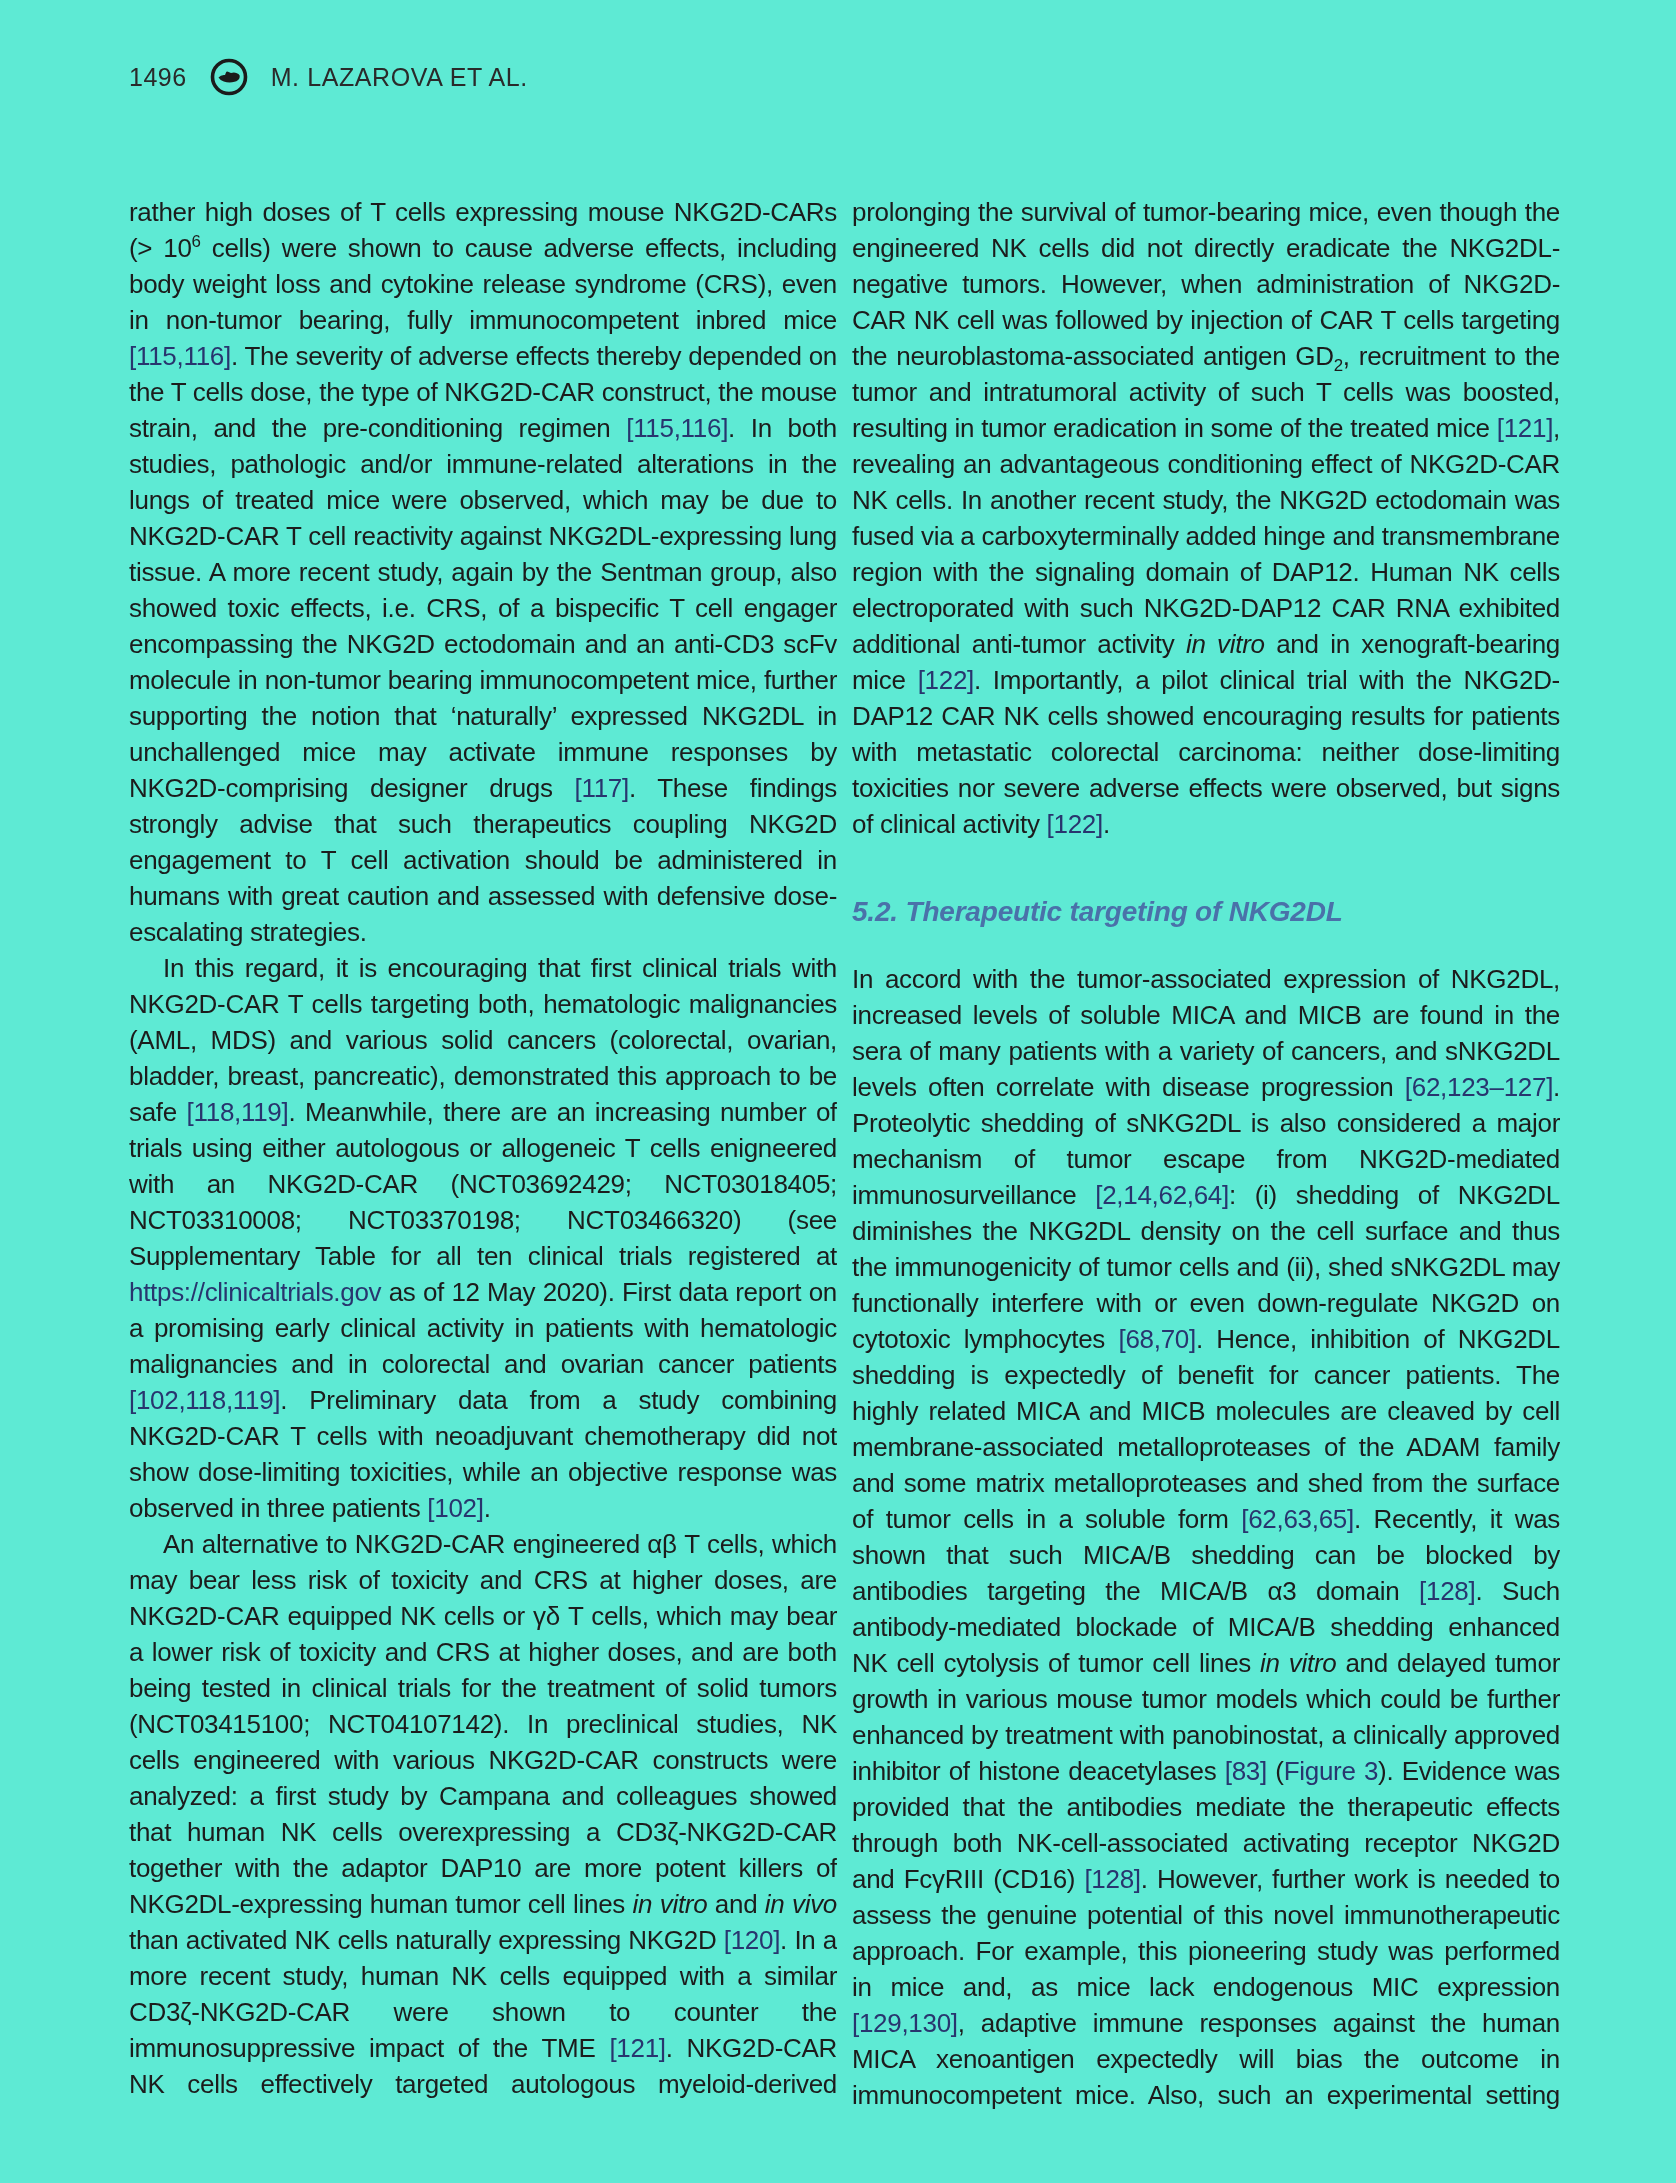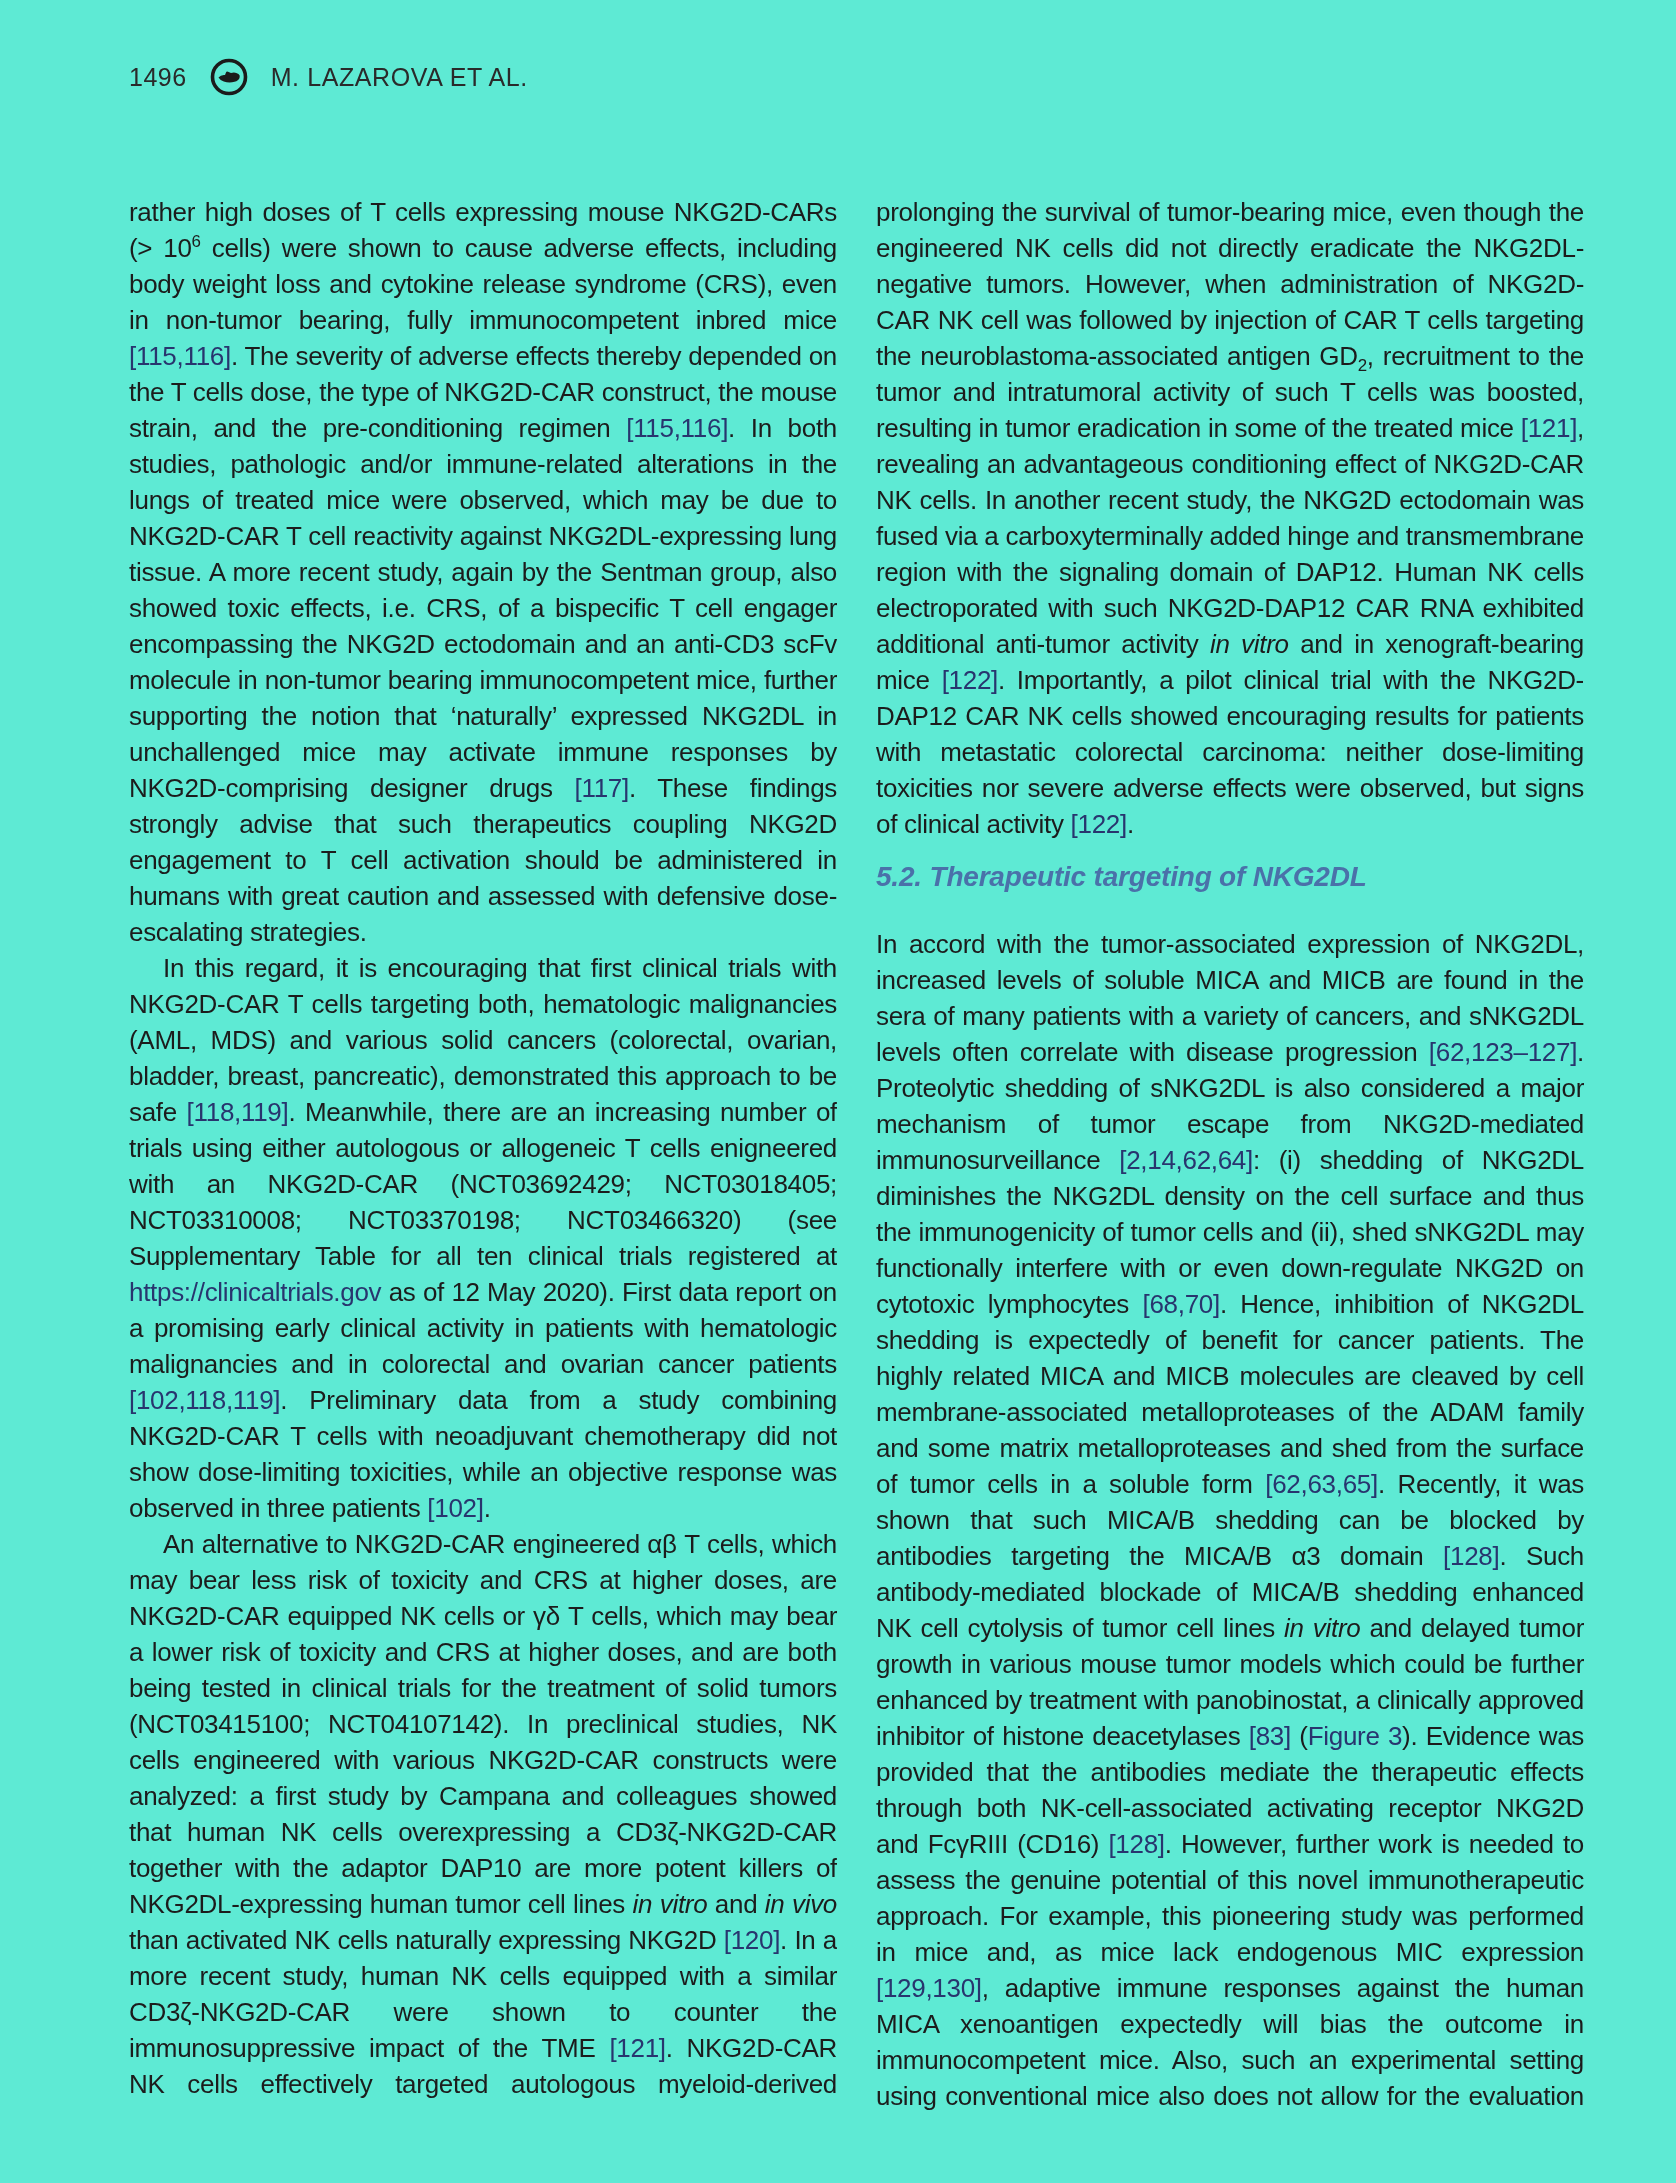--- a/index.html
+++ b/index.html
@@ -24,21 +24,21 @@
     color: #2a2a2a;
   }
   .page-number { letter-spacing: 0.5px; }
   .logo-wrap { display: inline-flex; align-items: center; }
   .running-head { letter-spacing: 0.6px; text-align: right; }
   .content {
     position: absolute;
     left: 129px;
     top: 194px;
     display: flex;
-    gap: 39px;
+    gap: 15px;
     justify-content: space-between;
   }
   .column {
     width: 708px;
     height: 1916px;
     overflow: hidden;
     text-align: justify;
     font-size: 26px;
     line-height: 36px;
     letter-spacing: -0.3px;
@@ -53,21 +53,21 @@
   }
   .run-i { font-style: italic; }
   sup.run-sup { font-size: 0.65em; line-height: 0; }
   sub.run-sub { font-size: 0.65em; line-height: 0; }
   .sec-heading {
     color: var(--heading-color, #4a71a9);
     font-style: italic;
     font-weight: bold;
     font-size: 28px;
     letter-spacing: -0.2px;
-    margin-top: 17px;
+    margin-top: 52px;
     margin-bottom: 31px;
     text-align: left;
     text-indent: 0;
   }
   .logo-svg circle { stroke: #1b1b1b; }
   .logo-svg path { fill: #1b1b1b; }
 </style>
 </head>
 <body>
 

